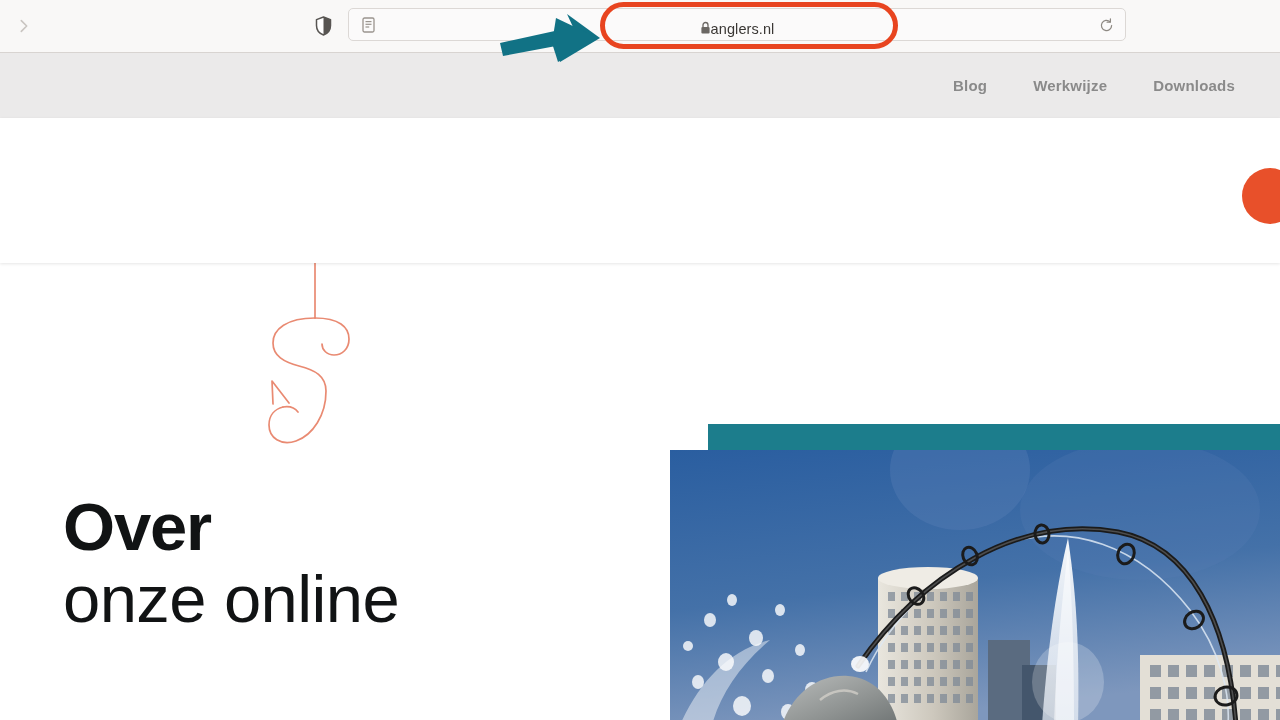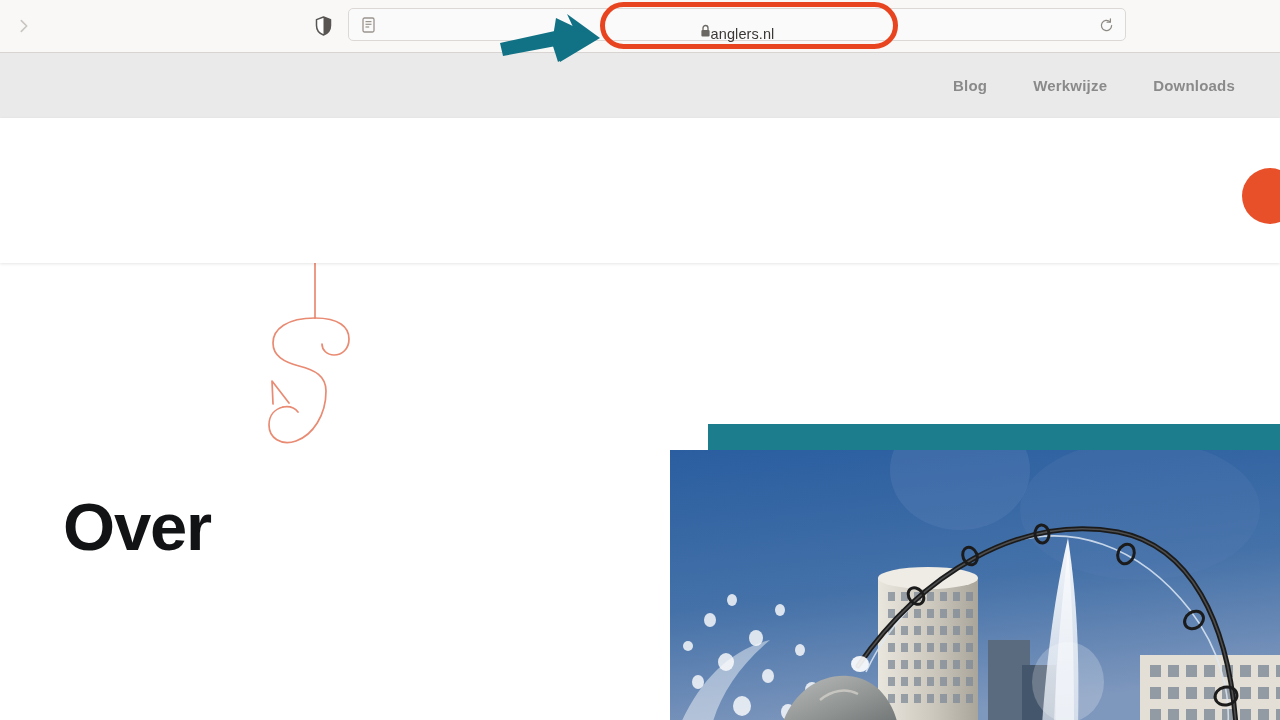--- a/index.html
+++ b/index.html
@@ -32,22 +32,22 @@
     position:absolute; left:348px; top:8px; width:778px; height:33px;
     background:#fbfafa;
     border:1px solid #dcd8d5;
     border-radius:5px;
   }
   #reader-icon{
     position:absolute; left:9px; top:6px; width:20px; height:20px;
     display:flex; align-items:center; justify-content:center;
   }
   #url-display{
-    position:absolute; left:0; top:0; width:100%; height:33px;
-    display:flex; align-items:flex-end; justify-content:center; 
+    position:absolute; left:0; top:12px; width:100%; height:33px;
+    display:flex; align-items:flex-start; justify-content:center; 
   }
   #url-text{
     font-size:14.5px; color:#3a3734; letter-spacing:.1px;
   }
   #reload-button{
     position:absolute; right:9px; top:7px; width:19px; height:19px;
     display:flex; align-items:center; justify-content:center;
     color:#8e8983;
   }
 
@@ -281,20 +281,21 @@
                  C28 183 16 175 16 162 C16 152 22 146 30 144"></path>
         <path d="M62 55 C86 55 96 64 96 76 C96 86 89 92 81 92 C74 92 69 87 69 81"></path>
         <path d="M20 141 L19 118 L36 140"></path>
         <path d="M30 144 C36 143 42 145 45 149"></path>
       </g>
     </svg>
   </div>
 
   <div id="hero-heading">
     <div class="hero-line bold">Over</div>
+    <div class="hero-line light">onze online</div>
   </div>
 
   <div id="hero-media">
     <div id="hero-teal-block"></div>
     <div id="hero-photo">
       <svg viewBox="0 0 640 275" preserveAspectRatio="none">
         <defs>
           <linearGradient id="skyGrad" x1="0" y1="0" x2="0.25" y2="1">
             <stop offset="0%" stop-color="#2a5ea0"></stop>
             <stop offset="55%" stop-color="#4471a8"></stop>

